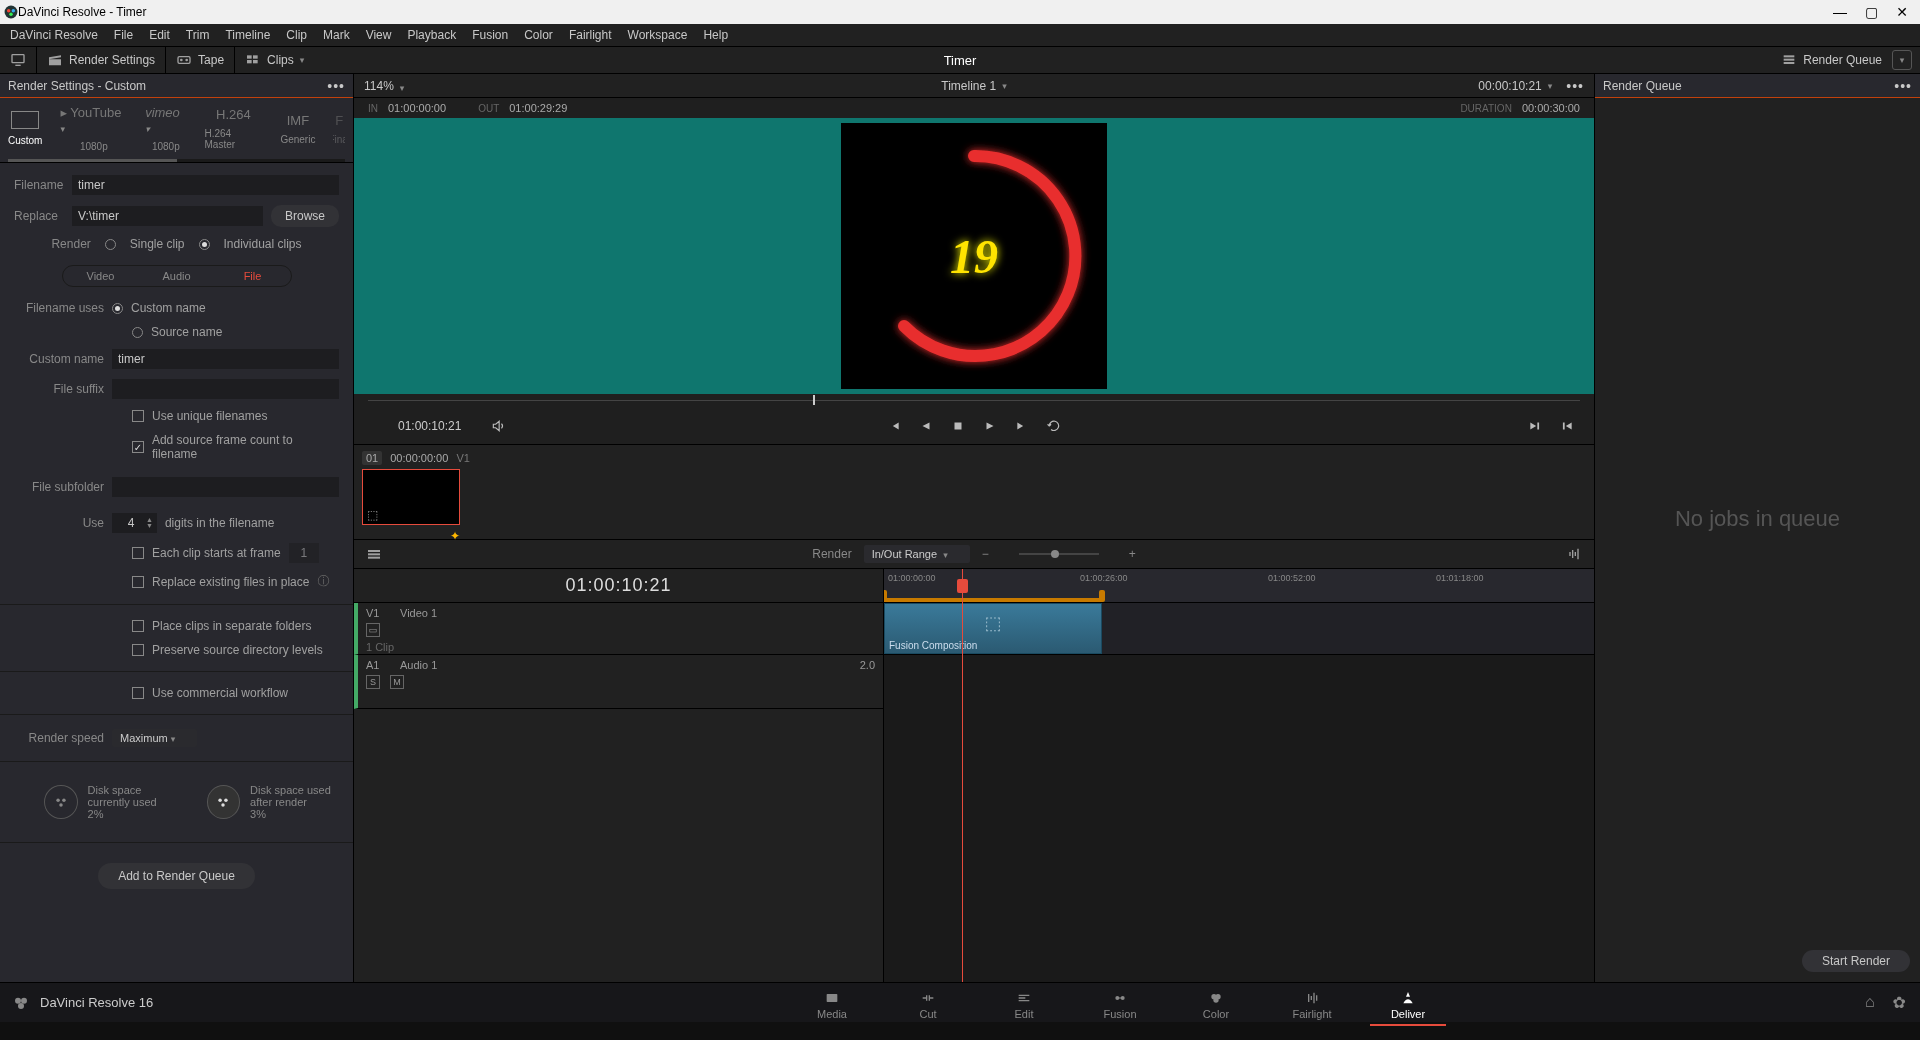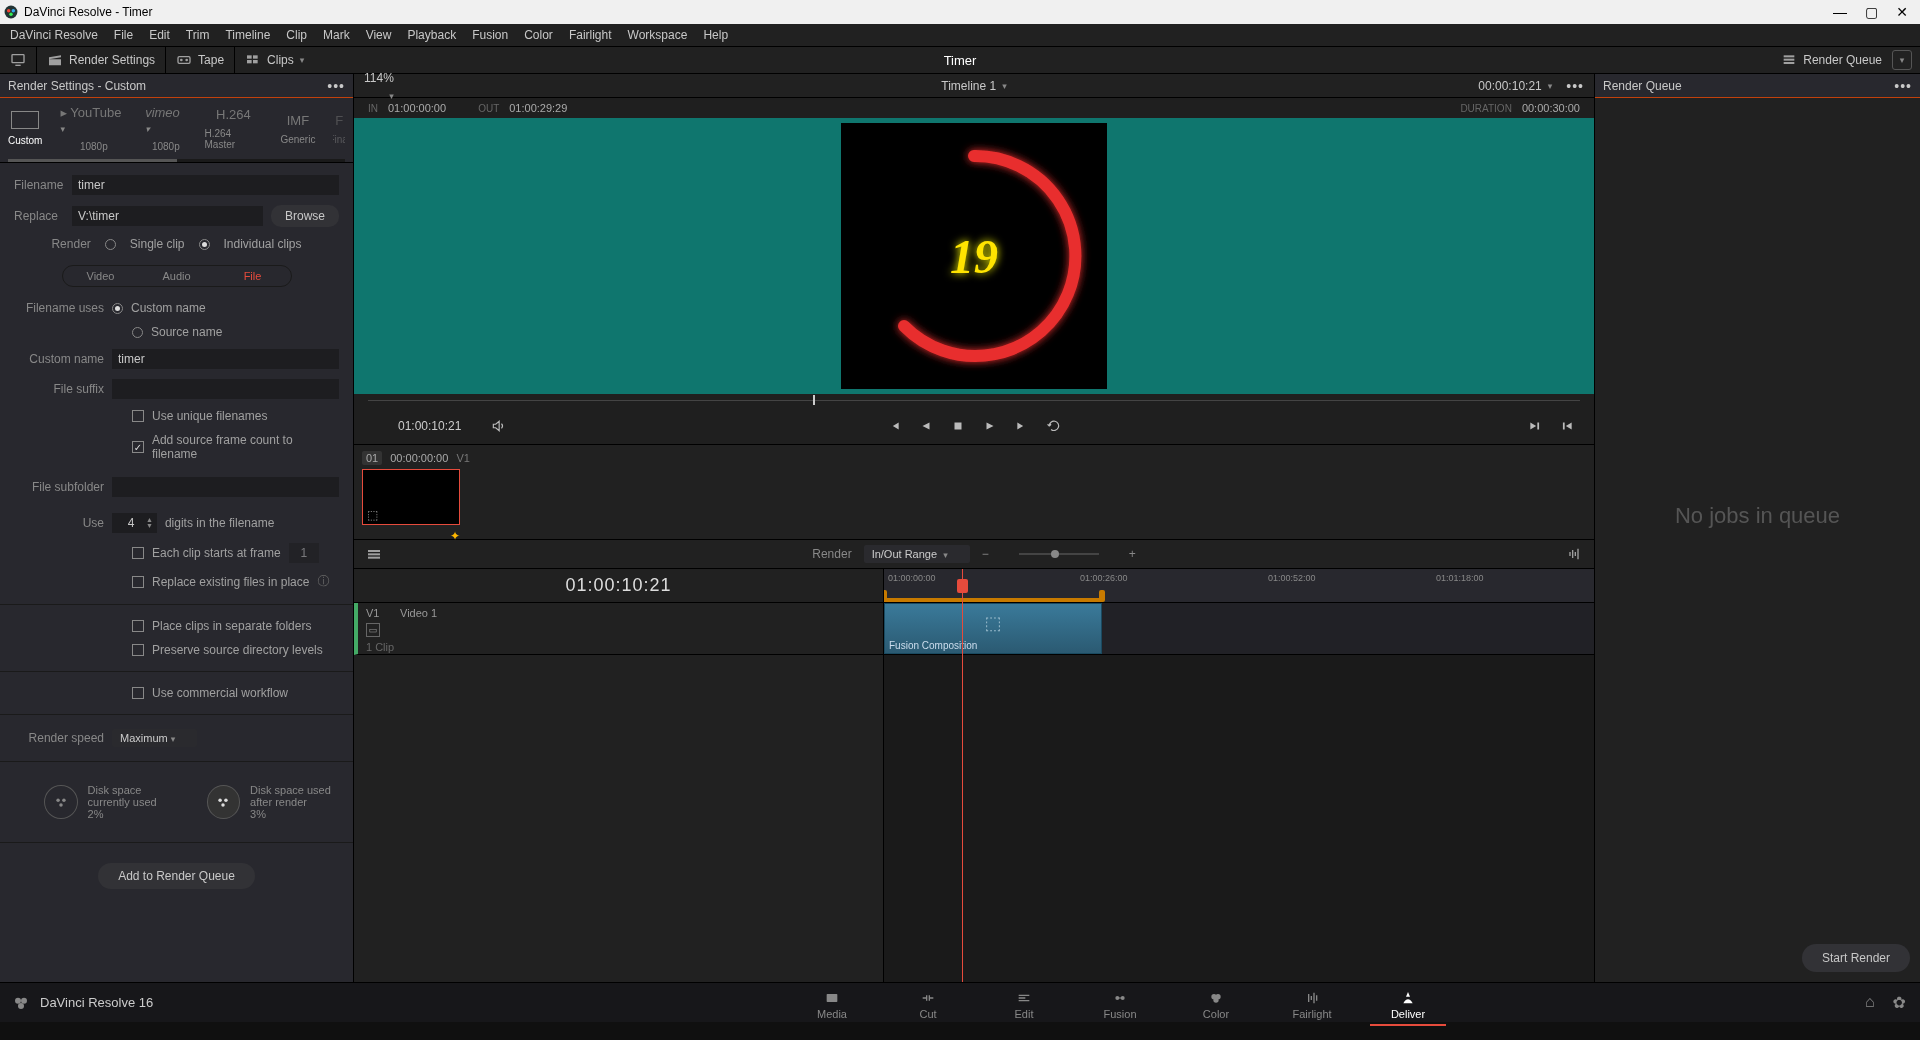--- a/index.html
+++ b/index.html
@@ -1,18 +1,18 @@
 <!DOCTYPE html>
 <html><head>
 <meta charset="utf-8">
 <style>
 * { margin: 0; padding: 0; box-sizing: border-box; font-family: "Segoe UI", Arial, sans-serif; user-select: none; }
 html, body { width: 1920px; height: 1040px; background: #101010; color: #a0a0a0; overflow: hidden; }
 .titlebar { height: 24px; background: #f0f0f0; display: flex; align-items: center; justify-content: space-between; padding: 0 4px; color: #000; font-size: 12px; }
-.titlebar-left { display: flex; align-items: center; gap: 6px; }
+.titlebar-left { display: flex; align-items: center; }
 .titlebar-right { display: flex; gap: 18px; padding-right: 8px; font-size: 14px; }
 .dvlogo { width: 14px; height: 14px; }
 .menubar { height: 22px; background: #212121; display: flex; align-items: center; gap: 16px; padding: 0 10px; font-size: 12px; color: #c8c8c8; }
 .menubar span { cursor: default; }
 .toolbar { height: 28px; background: #212121; border-top: 1px solid #000; border-bottom: 1px solid #000; display: flex; align-items: center; position: relative; color: #c8c8c8; font-size: 12px; }
 .tool-item { display: flex; align-items: center; gap: 6px; padding: 0 10px; height: 100%; border-right: 1px solid #000; }
 .tool-title { position: absolute; left: 50%; transform: translateX(-50%); color: #fff; font-size: 13px; }
 .tool-right { position: absolute; right: 8px; display: flex; align-items: center; gap: 10px; }
 .icon-svg { width: 16px; height: 16px; fill: #a0a0a0; }
 .main { display: flex; height: 908px; }
@@ -352,21 +352,21 @@
       </div>
       <div class="hr"></div>
       <div class="add-queue">
         <button class="btn" style="border-radius:14px;padding:0 20px;height:26px;">Add to Render Queue</button>
       </div>
     </div>
   </div>
 
   <div class="panel-center">
     <div class="center-hdr">
-      <div style="display:flex;align-items:flex-end;gap:6px;flex-direction:column;">
+      <div style="display:flex;align-items:flex-end;gap:6px;">
         <span>114%</span>
           <span class="chev">▾</span>
       </div>
       <div class="mid">
         <span>Timeline 1</span>
           <span class="chev">▾</span>
       </div>
       <div style="display:flex;align-items:center;gap:6px;">
         <span>00:00:10:21</span>
           <span class="chev">▾</span>
@@ -482,20 +482,32 @@
             <span style="width:24px;">V1</span>
             <span>Video 1</span>
           </div>
           <div class="track-line">
             <span class="sq">▭</span>
           </div>
           <div class="track-line">
               <span style="color:#666;">1 Clip</span>
             </div>
         </div>
+        <div class="track-hdr audio">
+          <div class="track-line">
+            <span style="width:24px;">A1</span>
+            <span>Audio 1</span>
+            <span style="flex:1;"></span>
+            <span>2.0</span>
+          </div>
+          <div class="track-line">
+            <span class="sq">S</span>
+            <span class="sq">M</span>
+          </div>
+        </div>
       </div>
       <div class="tl-right">
         <div class="ruler">
           <span style="left:4px;">01:00:00:00</span>
           <span style="left:196px;">01:00:26:00</span>
           <span style="left:384px;">01:00:52:00</span>
           <span style="left:552px;">01:01:18:00</span>
 
           <div class="in-out"></div>
         </div>
@@ -513,21 +525,21 @@
 
   <div class="panel-right">
     <div class="panel-sub-hdr">
       <span>Render Queue</span>
       <span class="opt-dots">•••</span>
     </div>
     <div class="rq-body">
       <span>No jobs in queue</span>
     </div>
     <div class="start-render">
-      <button class="btn" style="border-radius:14px;padding:0 20px;height:28px;">Start Render</button>
+      <button class="btn" style="border-radius:14px;padding:0 20px;height:22px;">Start Render</button>
     </div>
   </div>
 </div>
 
 <div class="pages">
   <div class="brand">
     <svg width="18" height="18" viewBox="0 0 24 24">
         <circle cx="8" cy="9" r="4" fill="#888"></circle>
         <circle cx="16" cy="9" r="4" fill="#888"></circle>
         <circle cx="12" cy="16" r="4" fill="#888"></circle>

